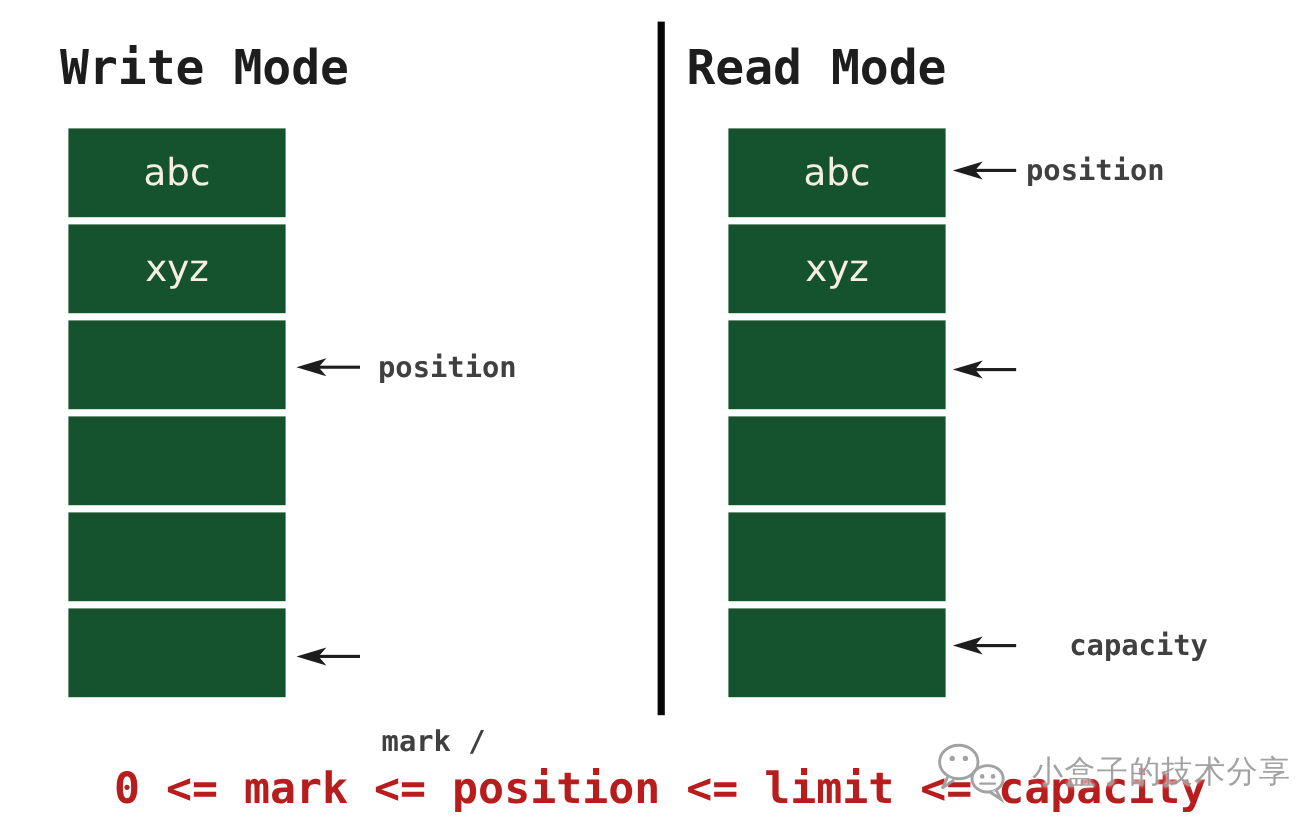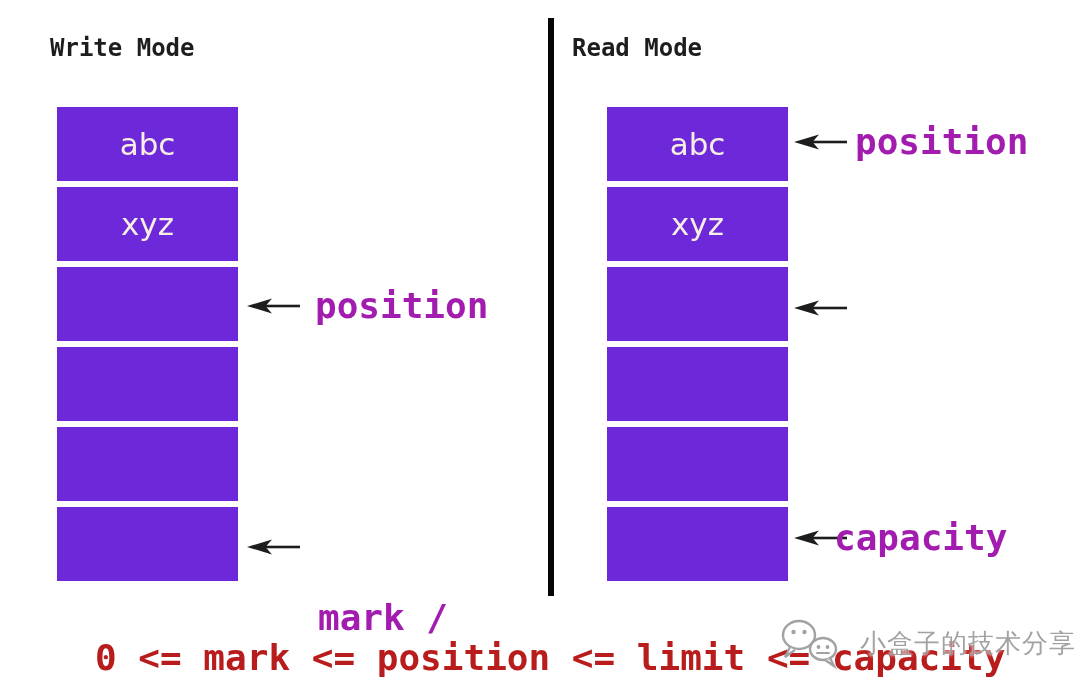--- a/index.html
+++ b/index.html
@@ -1,39 +1,39 @@
 <!DOCTYPE html>
 <html><head>
 <meta charset="utf-8">
 <style>
   html,body{margin:0;padding:0;background:#fff;}
   .canvas{
     position:relative;width:1080px;height:698px;background:#fff;overflow:hidden;
     font-family:"DejaVu Sans Mono","Liberation Mono",monospace;color:#1d1d1d;
   }
   .mode-title{
-    position:absolute;top:34px;font-size:24px;font-weight:600;letter-spacing:0;
+    position:absolute;top:34px;font-size:40px;font-weight:600;letter-spacing:0;
     white-space:pre;color:#1d1d1d;margin:0;
   }
   .title-write{left:50px;}
   .title-read{left:572px;}
   .divider{position:absolute;left:548px;top:18px;width:6px;height:578px;background:#050505;}
   .stack{position:absolute;top:107px;display:flex;flex-direction:column;gap:6px;}
   .stack-write{left:57px;}
   .stack-read{left:607px;}
   .cell{
-    width:181px;height:74px;background:#6d28d9;
+    width:181px;height:74px;background:#14532d;
     display:flex;align-items:center;justify-content:center;
     font-family:"DejaVu Sans","Liberation Sans",sans-serif;
     font-size:31px;color:#F6EEE2;
   }
   .arrow{position:absolute;width:54px;height:18px;}
   .ptr-label{
-    position:absolute;font-size:36px;font-weight:600;line-height:42px;
-    white-space:pre;color:#a21caf;
+    position:absolute;font-size:24px;font-weight:600;line-height:42px;
+    white-space:pre;color:#404040;
   }
   .ptr-label-2line{line-height:48px;}
   .formula{
     position:absolute;left:95px;top:637px;font-size:36px;font-weight:600;
     white-space:pre;color:#b91c1c;
   }
   .watermark{
     position:absolute;left:778px;top:616px;display:flex;align-items:center;gap:16px;
     opacity:0.92;pointer-events:none;
   }
@@ -94,21 +94,21 @@
 
   <svg class="arrow" style="left:793px;top:299px;" viewBox="0 0 54 18">
     <path d="M1,9 L26,1.5 L19.5,9 L26,16.5 Z" fill="#1d1d1d"></path>
     <rect x="18" y="7.7" width="36" height="2.6" fill="#1d1d1d"></rect>
   </svg>
 
   <svg class="arrow" style="left:793px;top:529px;" viewBox="0 0 54 18">
     <path d="M1,9 L26,1.5 L19.5,9 L26,16.5 Z" fill="#1d1d1d"></path>
     <rect x="18" y="7.7" width="36" height="2.6" fill="#1d1d1d"></rect>
   </svg>
-  <div class="ptr-label" style="left:834px;top:517px;">capacity</div>
+  <div class="ptr-label" style="left:891px;top:517px;">capacity</div>
 
   <div class="formula">0 &lt;= mark &lt;= position &lt;= limit &lt;= capacity</div>
 
   <div class="watermark">
     <svg width="66" height="54" viewBox="0 0 66 54">
       <g stroke="#9B9B9B" stroke-width="2.4" fill="rgba(255,255,255,0.55)">
         <ellipse cx="21" cy="19" rx="16" ry="14"></ellipse>
         <path d="M12,31 L7,41 L17,34" fill="rgba(255,255,255,0.55)"></path>
         <ellipse cx="45" cy="33" rx="13" ry="11"></ellipse>
         <path d="M52,42 L56,50 L47,44" fill="rgba(255,255,255,0.55)"></path>

